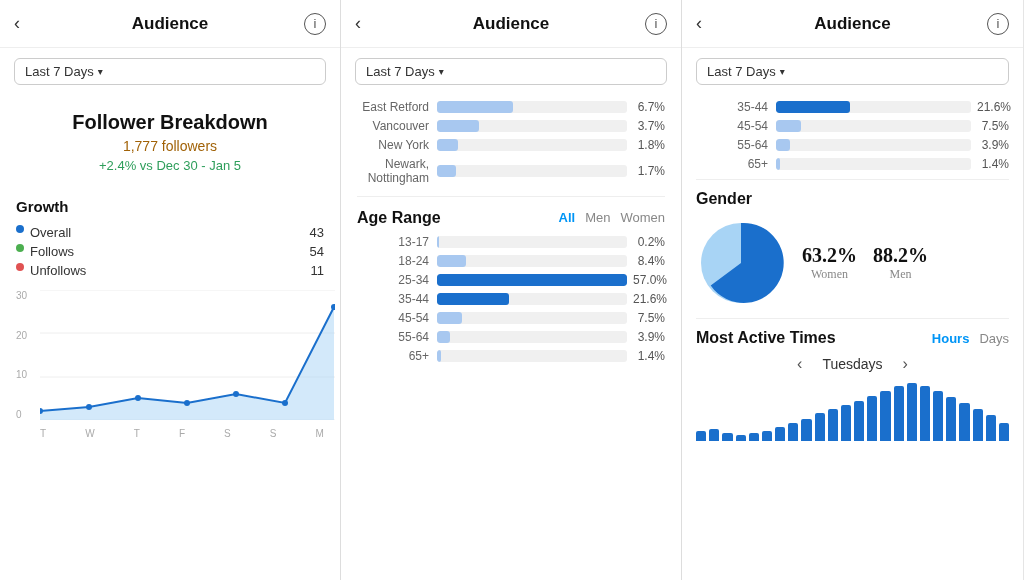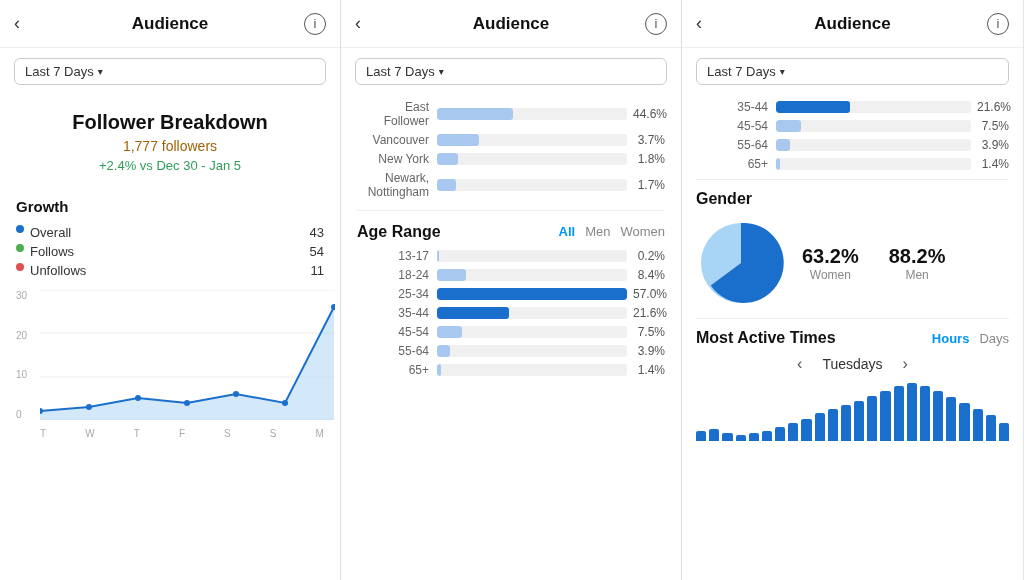--- a/index.html
+++ b/index.html
@@ -297,21 +297,22 @@
     }
 
     .pie-wrap {
       position: relative;
       width: 90px;
       height: 90px;
     }
 
     .gender-labels {
       display: flex;
-      gap: 30px;
+      gap: 16px;
+      font-family: Liberation Serif, serif;
     }
 
     .gender-label-item {
       text-align: center;
     }
 
     .gender-pct {
       font-size: 20px;
       font-weight: 700;
       color: #111;
@@ -470,25 +471,25 @@
 
   <button class="dropdown-btn">
     <span>Last 7 Days</span>
     <span class="chevron">▾</span>
   </button>
 
   <div class="panel2-content">
 
     <div>
       <div class="bar-row">
-        <div class="bar-label">East Follower</div>
+        <div class="bar-label">East Retford</div>
         <div class="bar-wrap">
             <div class="bar-fill bar-fill-light" style="width:40%;"></div>
           </div>
-        <div class="bar-pct">44.6%</div>
+        <div class="bar-pct">6.7%</div>
       </div>
       <div class="bar-row">
         <div class="bar-label">Vancouver</div>
         <div class="bar-wrap">
             <div class="bar-fill bar-fill-light" style="width:22%;"></div>
           </div>
         <div class="bar-pct">3.7%</div>
       </div>
       <div class="bar-row">
         <div class="bar-label">New York</div>

